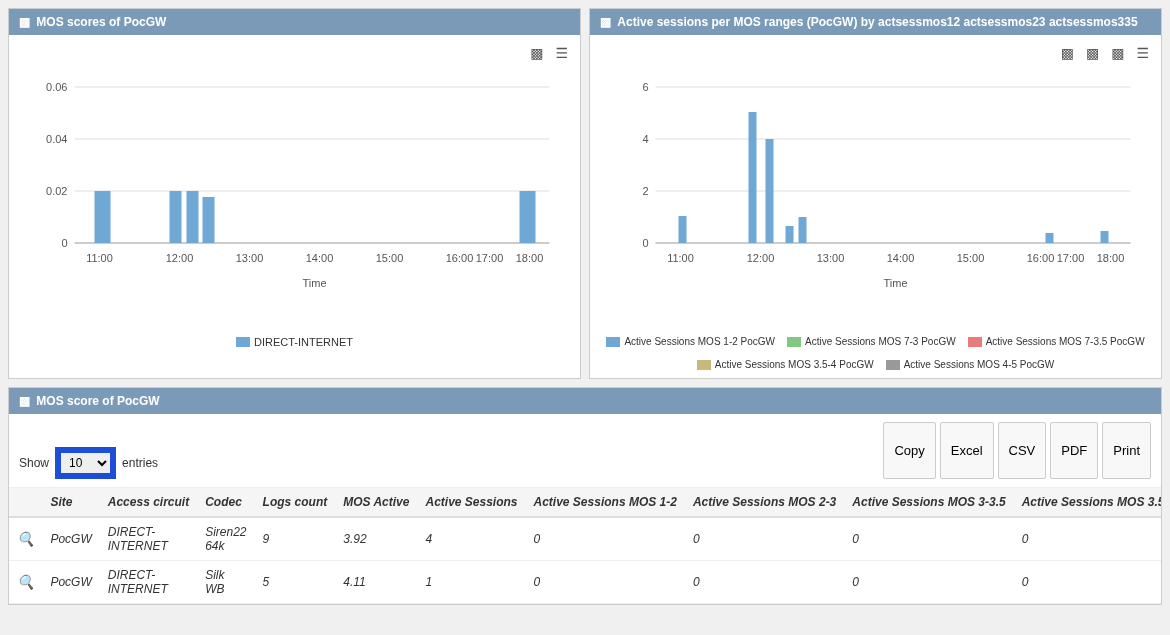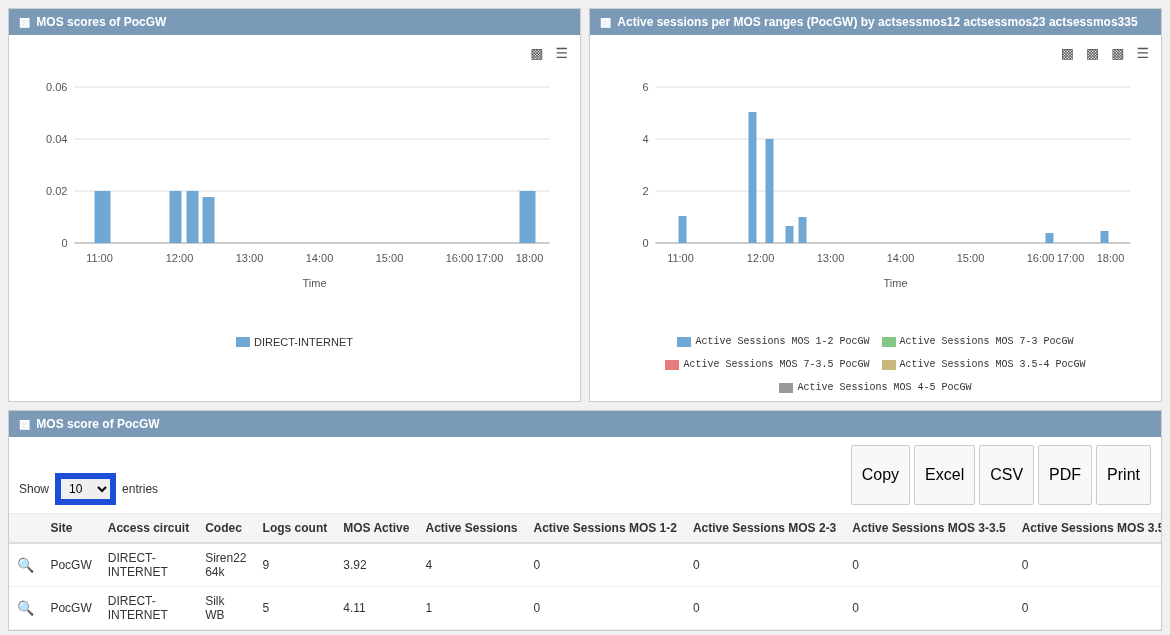--- a/index.html
+++ b/index.html
@@ -27,21 +27,21 @@
 
     
     .table-panel { background: #fff; border: 1px solid #ccc; }
     .table-panel-header { background: #7a9ab8; color: #fff; padding: 6px 10px; font-size: 12px; font-weight: bold; display: flex; align-items: center; gap: 6px; }
 
     .table-controls { padding: 8px 10px; display: flex; justify-content: space-between; align-items: flex-end; border-bottom: 1px solid #eee; }
     .show-entries { display: flex; align-items: center; gap: 6px; font-size: 12px; }
     .show-entries select { padding: 2px 4px; border: 6px solid #1d4ed8; font-size: 12px; }
 
     .export-buttons { display: flex; gap: 4px; }
-    .export-btn { padding: 20px 10px; border: 1px solid #ccc; background: #f8f8f8; cursor: pointer; font-size: 16px; border-radius: 2px; }
+    .export-btn { padding: 20px 10px; border: 1px solid #ccc; background: #f8f8f8; cursor: pointer; font-size: 13px; border-radius: 2px; }
 
     .data-table { width: 100%; border-collapse: collapse; font-size: 12px; }
     .data-table th { background: #f5f5f5; border-bottom: 2px solid #ddd; padding: 7px 8px; text-align: left; font-weight: bold; white-space: nowrap; }
     .data-table td { border-bottom: 1px solid #eee; padding: 7px 8px; }
     .search-icon-cell { color: #4a7dab; cursor: pointer; font-size: 14px; }
 
     .x-axis-label { font-size: 11px; fill: #555; }
     .y-axis-label { font-size: 11px; fill: #555; }
     .grid-line { stroke: #ddd; stroke-width: 1; }
     .bar-blue { fill: #6fa8d4; }
@@ -153,21 +153,21 @@
           <text x="220" y="195" text-anchor="middle" class="x-axis-label">13:00</text>
           <text x="290" y="195" text-anchor="middle" class="x-axis-label">14:00</text>
           <text x="360" y="195" text-anchor="middle" class="x-axis-label">15:00</text>
           <text x="430" y="195" text-anchor="middle" class="x-axis-label">16:00</text>
           <text x="460" y="195" text-anchor="middle" class="x-axis-label">17:00</text>
           <text x="500" y="195" text-anchor="middle" class="x-axis-label">18:00</text>
 
           <text x="285" y="220" text-anchor="middle" class="x-axis-label" font-size="12">Time</text>
         </svg>
         
-        <div class="legend" style="font-size:10px;font-family:Liberation Mono, monospace;">
+        <div class="legend" style="font-size:10px;">
           <div class="legend-item">
             <span class="legend-color" style="background:#6fa8d4;"></span>
             <span>Active Sessions MOS 1-2 PocGW</span>
           </div>
           <div class="legend-item">
             <span class="legend-color" style="background:#82c882;"></span>
             <span>Active Sessions MOS 7-3 PocGW</span>
           </div>
           <div class="legend-item">
             <span class="legend-color" style="background:#e87c7c;"></span>
@@ -203,21 +203,21 @@
         <span>entries</span>
       </div>
       <div class="export-buttons">
         <button class="export-btn">Copy</button>
         <button class="export-btn">Excel</button>
         <button class="export-btn">CSV</button>
         <button class="export-btn">PDF</button>
         <button class="export-btn">Print</button>
       </div>
     </div>
-    <div style="overflow-x:auto;">
+    <div style="overflow-x:auto;font-style:italic;">
       <table class="data-table">
         <thead>
           <tr>
             <th></th>
             <th>Site</th>
             <th>Access circuit</th>
             <th>Codec</th>
             <th>Logs count</th>
             <th>MOS Active</th>
             <th>Active Sessions</th>

